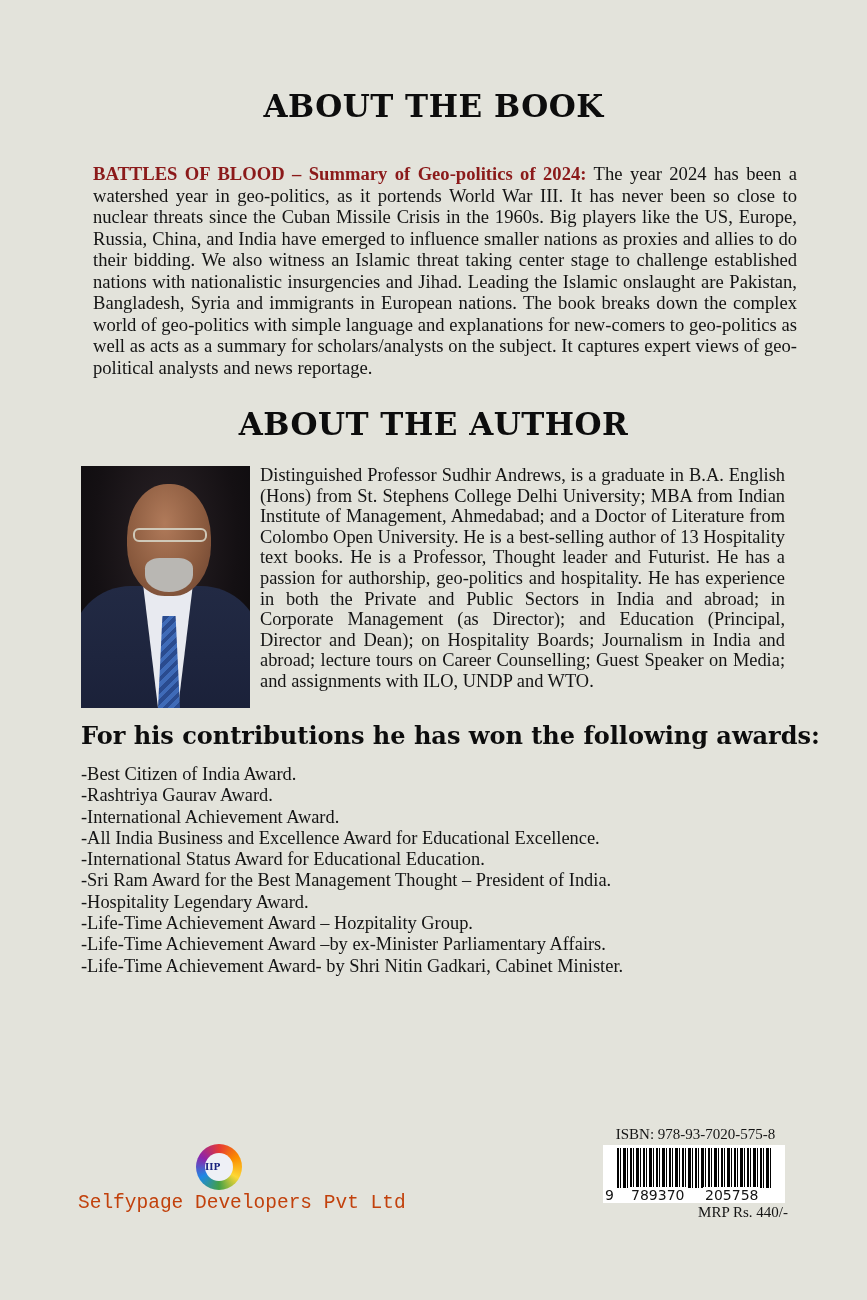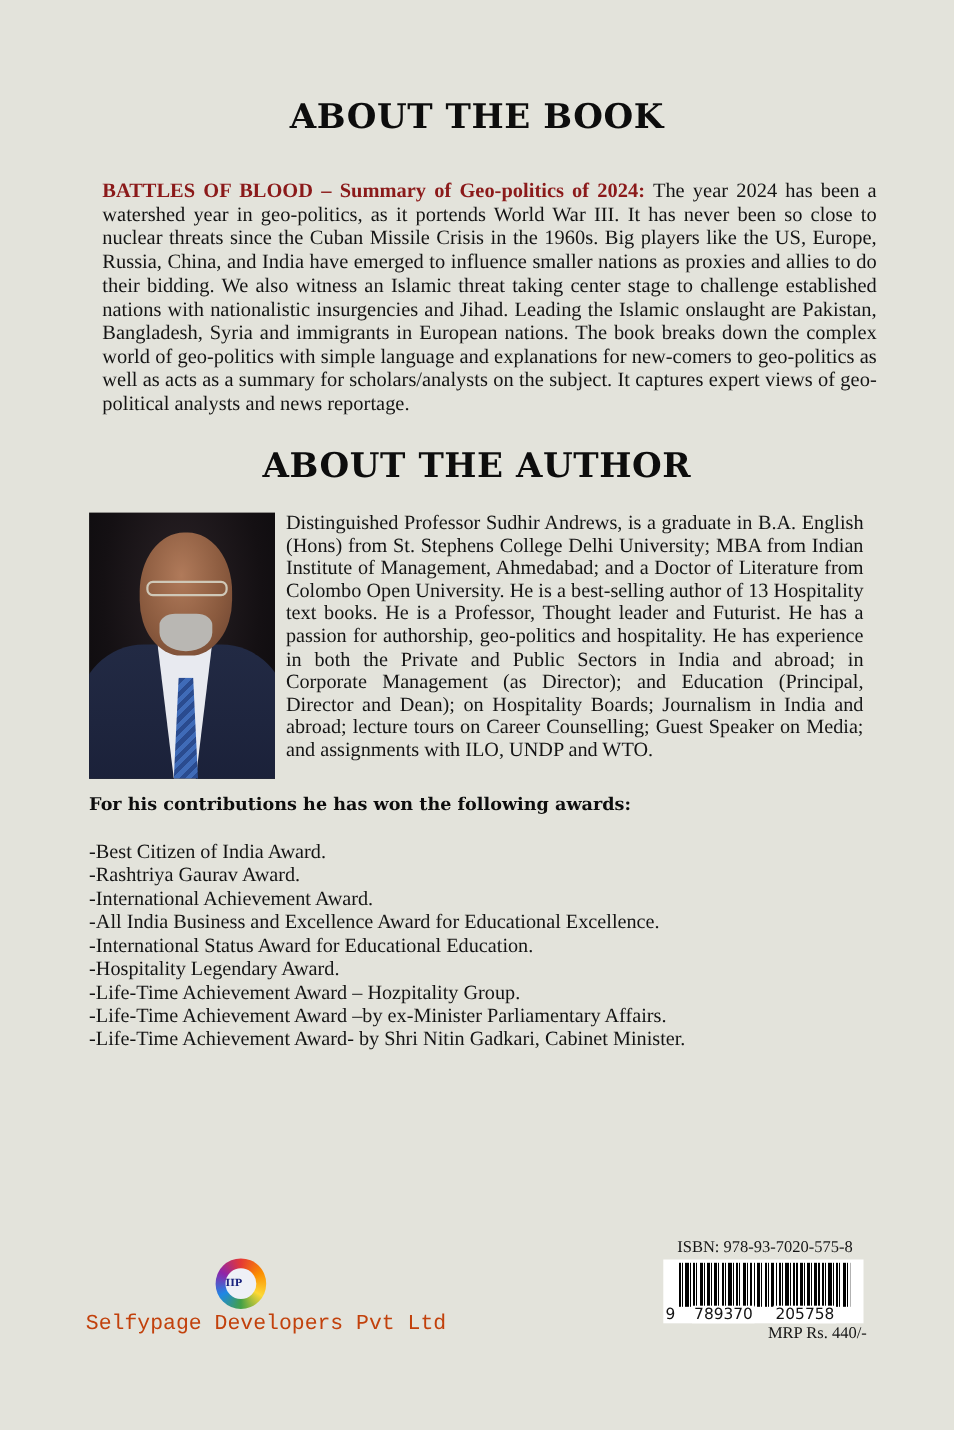--- a/index.html
+++ b/index.html
@@ -79,21 +79,21 @@
     font-size: 18.4px;
     line-height: 20.6px;
     text-align: justify;
     margin: 0;
   }
 
   .awards-heading {
     position: absolute; left: 81px; top: 721px;
     font-family: "DejaVu Serif", serif;
     font-weight: bold;
-    font-size: 16px;
+    font-size: 24px;
     margin: 0;
     color: #0d0d0d;
   }
   .awards-list {
     position: absolute; left: 81px; top: 764px;
     list-style: none; margin: 0; padding: 0;
     font-family: "Liberation Serif", serif;
     font-size: 18.4px;
     line-height: 21.3px;
   }
@@ -169,20 +169,21 @@
 <p class="author-para">Distinguished Professor Sudhir Andrews, is a graduate in B.A. English (Hons) from St. Stephens College Delhi University; MBA from Indian Institute of Management, Ahmedabad; and a Doctor of Literature from Colombo Open University. He is a best-selling author of 13 Hospitality text books. He is a Professor, Thought leader and Futurist. He has a passion for authorship, geo-politics and hospitality. He has experience in both the Private and Public Sectors in India and abroad; in Corporate Management (as Director); and Education (Principal, Director and Dean); on Hospitality Boards; Journalism in India and abroad; lecture tours on Career Counselling; Guest Speaker on Media; and assignments with ILO, UNDP and WTO.</p>
 
 <h2 class="awards-heading">For his contributions he has won the following awards:</h2>
 
 <ul class="awards-list">
   <li>-Best Citizen of India Award.</li>
   <li>-Rashtriya Gaurav Award.</li>
   <li>-International Achievement Award.</li>
   <li>-All India Business and Excellence Award for Educational Excellence.</li>
   <li>-International Status Award for Educational Education.</li>
+  <li>-Sri Ram Award for the Best Management Thought – President of India.</li>
   <li>-Hospitality Legendary Award.</li>
   <li>-Life-Time Achievement Award – Hozpitality Group.</li>
   <li>-Life-Time Achievement Award –by ex-Minister Parliamentary Affairs.</li>
   <li>-Life-Time Achievement Award- by Shri Nitin Gadkari, Cabinet Minister.</li>
 </ul>
 
 <div class="publisher">
   <div class="logo">
     <div class="logo-inner">IIP</div>
   </div>

